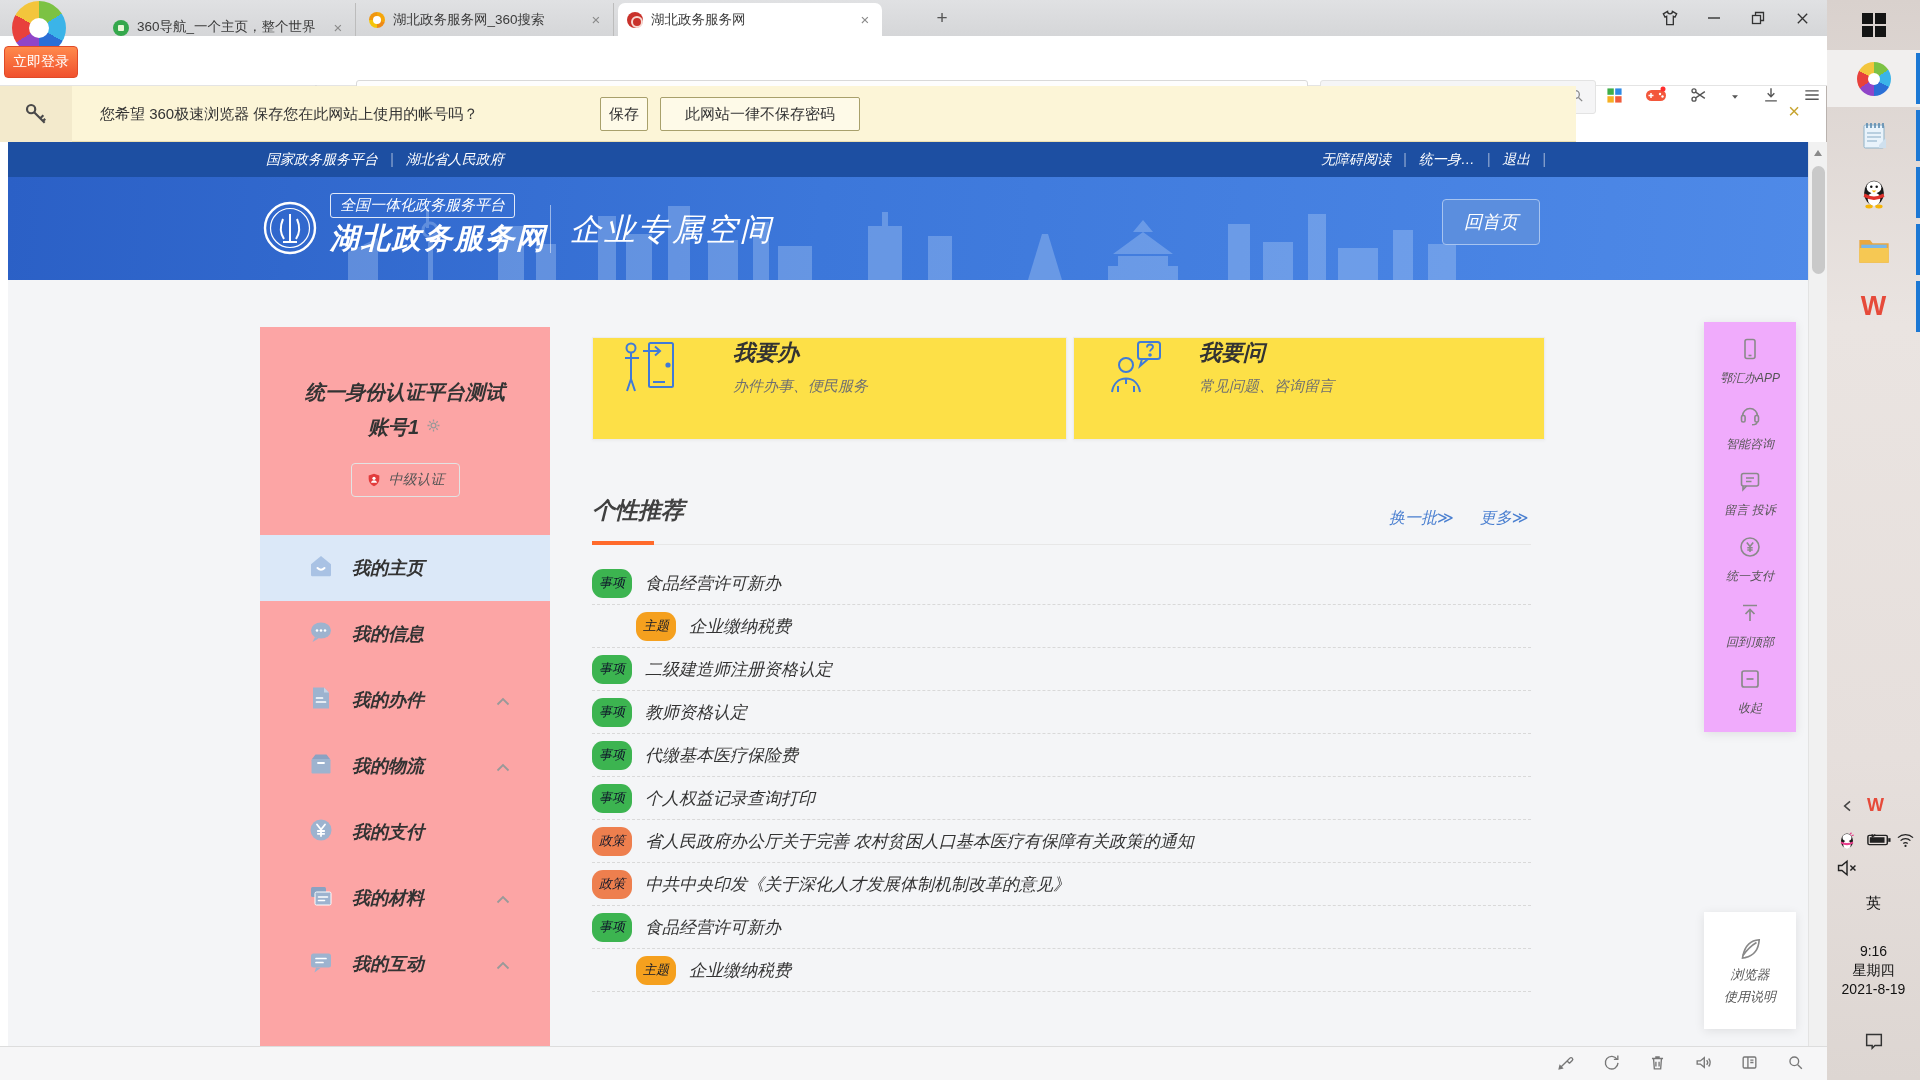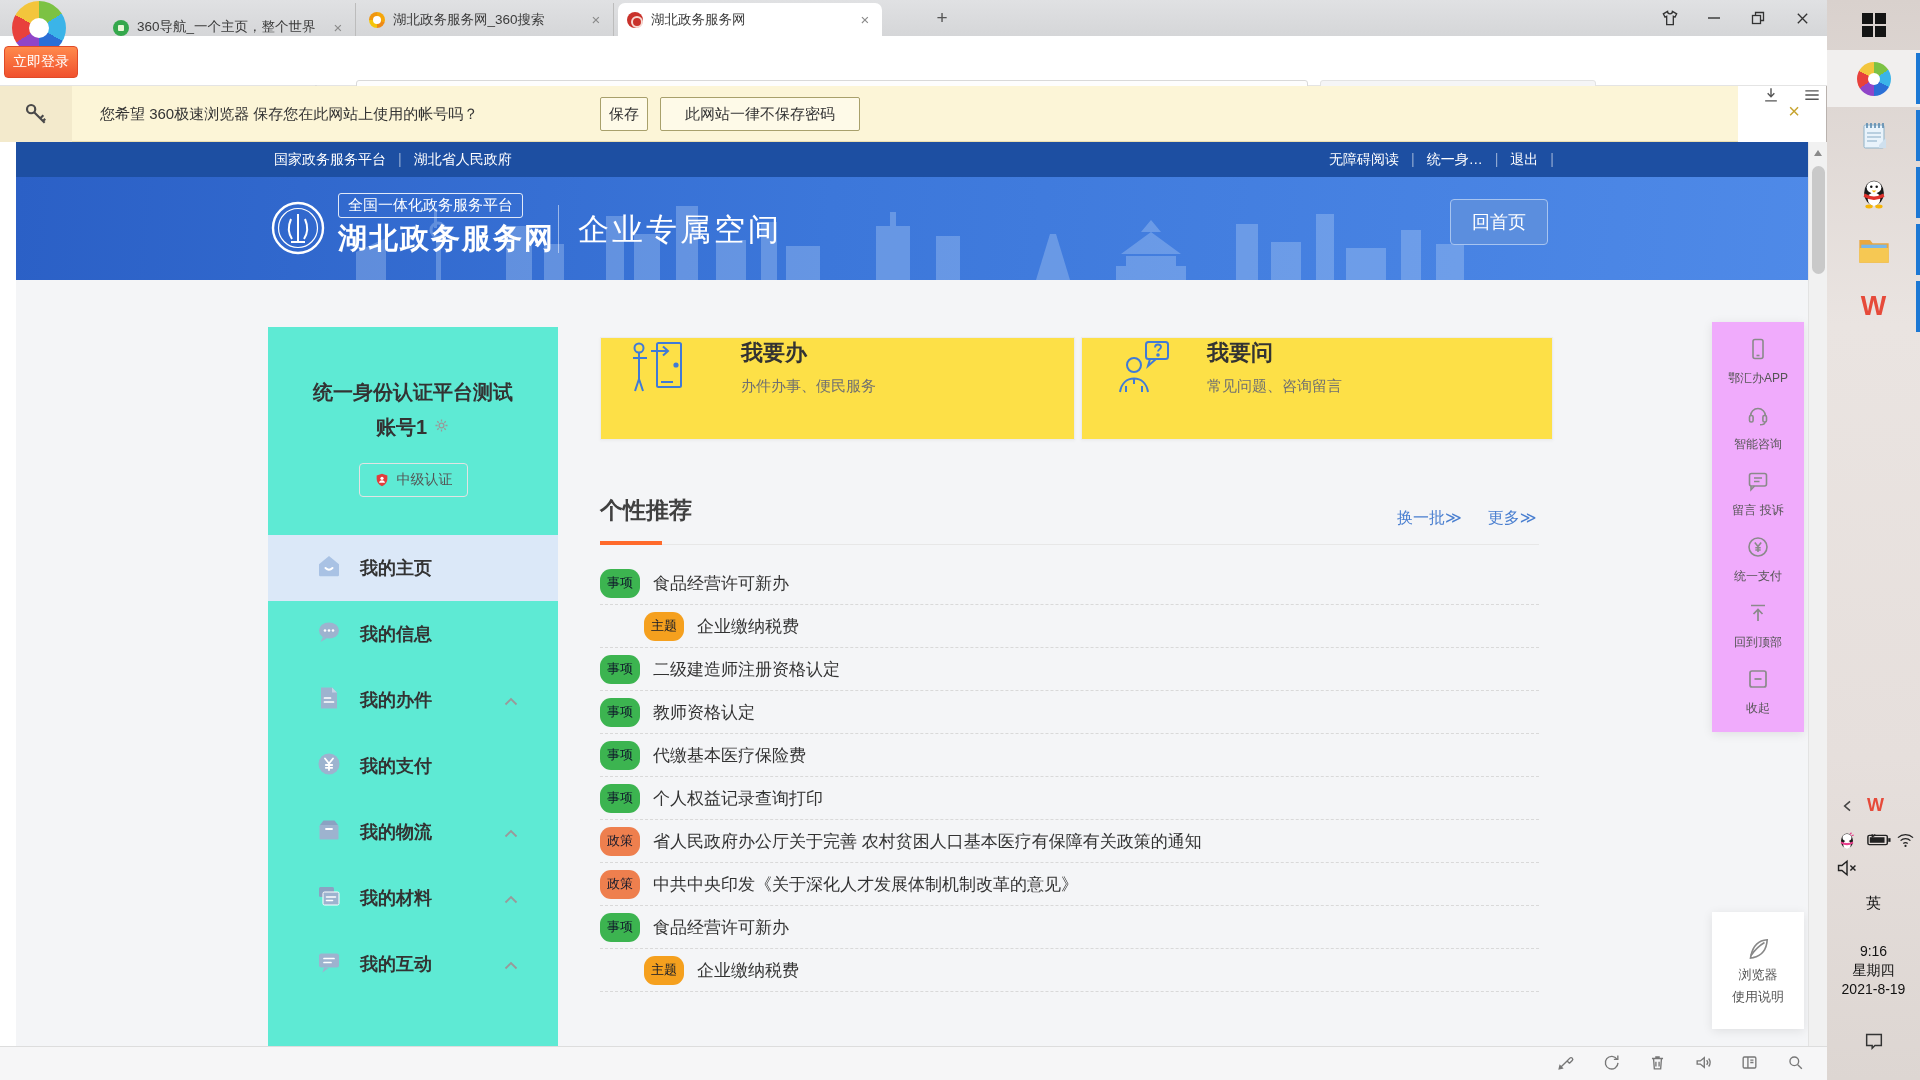--- a/index.html
+++ b/index.html
@@ -33,44 +33,44 @@
   .certbox { width:17px; height:17px; border:1px solid #2aa74a; border-radius:2px; color:#2aa74a; font-size:12px; line-height:15px; text-align:center; }
   .certtxt { color:#2aa74a; font-size:13px; }
   .url { font-size:15px; margin-left:6px; white-space:nowrap; }
   .url .dim { color:#9a9a9a; } .url .host { color:#222; }
   .addr-right { margin-left:auto; display:flex; align-items:center; gap:16px; }
   .searchbox { position:absolute; left:1320px; top:44px; width:276px; height:34px; background:#f5f5f6; border:1px solid #e3e3e3; border-radius:3px; display:flex; align-items:center; padding:0 10px; gap:8px; }
   .so-logo { width:15px; height:15px; border-radius:50%; border:3.5px solid #27a93c; border-bottom-color:#f5b50a; flex:0 0 15px; }
   .so-query { flex:1; font-size:14px; color:#8a8a8a; white-space:nowrap; overflow:hidden; }
   .exts { position:absolute; left:1606px; top:36px; height:50px; display:flex; align-items:center; gap:21px; }
 
-  .notifbar { position:absolute; left:0; top:86px; width:1738px; height:56px; background:#fcf5d7; border-bottom:1px solid #ebdfb0; }
+  .notifbar { position:absolute; left:0; top:86px; width:1576px; height:56px; background:#fcf5d7; border-bottom:1px solid #ebdfb0; }
   .keybox { position:absolute; left:0; top:0; width:72px; height:56px; background:#f3eacc; display:flex; align-items:center; justify-content:center; }
   .notif-msg { position:absolute; left:100px; top:0; height:56px; line-height:56px; font-size:15px; color:#333; }
   .nbtn { position:absolute; top:11px; height:34px; background:#fefae8; border:1px solid #a8a06b; border-radius:2px; font-size:15px; color:#333; display:flex; align-items:center; justify-content:center; }
   .nbtn.save { left:600px; width:48px; }
   .nbtn.never { left:660px; width:200px; }
   .notif-close { position:absolute; left:1782px; top:14px; font-size:20px; color:#c7a42f; width:24px; text-align:center; }
 
   
-  #viewport { position:absolute; left:16px; top:142px; width:1808px; height:904px; background:#f4f5f7; overflow:hidden; }
+  #viewport { position:absolute; left:8px; top:142px; width:1808px; height:904px; background:#f4f5f7; overflow:hidden;font-style:italic; }
   .topstrip { position:absolute; left:0; top:0; width:1808px; height:35px; background:#1d4fa2; color:#fff; font-size:14px; }
   .ts-left { position:absolute; left:258px; top:0; line-height:35px; }
   .ts-right { position:absolute; right:258px; top:0; line-height:35px; }
   .ts-sep { color:rgba(255,255,255,.5); margin:0 12px; }
   .hdr { position:absolute; left:0; top:35px; width:1808px; height:103px; background:linear-gradient(95deg,#2b60c6,#3c77da 45%,#4f8ae8); overflow:hidden; color:#fff; }
   .skyline { position:absolute; left:300px; bottom:0; opacity:.33; }
   .emblem { position:absolute; left:255px; top:24px; }
   .hdr-badge { position:absolute; left:322px; top:16px; border:1px solid rgba(255,255,255,.85); border-radius:3px; padding:2px 9px; font-size:15px; }
   .hdr-brand { position:absolute; left:322px; top:42px; font-size:29px; font-weight:bold; letter-spacing:2px; }
   .hdr-div { position:absolute; left:542px; top:28px; width:1px; height:48px; background:rgba(255,255,255,.5); }
   .hdr-space { position:absolute; left:562px; top:32px; font-size:31px; letter-spacing:3px; }
   .homebtn { position:absolute; left:1434px; top:22px; width:98px; height:46px; background:#5b8ede; border:1px solid #a7c4f0; border-radius:4px; font-size:18px; color:#fff; display:flex; align-items:center; justify-content:center; }
 
-  .profile-card { position:absolute; left:252px; top:185px; width:290px; height:719px; background:#5eead4; overflow:hidden; }
+  .profile-card { position:absolute; left:252px; top:185px; width:290px; height:719px; background:#fca5a5; overflow:hidden; }
   .pname { text-align:center; font-size:20px; font-weight:bold; color:#333; }
   .pname1 { margin-top:52px; } .pname2 { margin-top:8px; display:flex; align-items:center; justify-content:center; gap:6px; }
   .certbtn { margin:22px auto 0; width:max-content; display:flex; align-items:center; gap:7px; border:1px solid #e3e3e3; border-radius:4px; padding:7px 14px; font-size:14px; color:#555; }
   .side-menu { position:absolute; left:0; top:208px; width:290px; }
   .mi { height:66px; display:flex; align-items:center; padding-left:48px; gap:18px; font-size:18px; font-weight:600; color:#333; }
   .mi.active { background:#dbe8f8; }
   .mi-chev { margin-left:auto; margin-right:40px; }
 
   .qcard { position:absolute; top:195px; height:103px; background:#fde047; border:1px solid #ececec; box-shadow:0 1px 3px rgba(0,0,0,.04); display:flex; align-items:flex-start; }
   .qcard1 { left:584px; width:475px; padding-left:26px; }
@@ -371,36 +371,36 @@
                   <path d="M16 2.5v5h5" fill="#c6d4e6"></path>
                   <path d="M8.5 13h6M8.5 17h9" stroke="#fff" stroke-width="1.7" stroke-linecap="round"></path>
                 </svg></span>
     <span class="mi-label">我的办件</span>
     <span class="mi-chev" style="visibility: visible;"><svg width="14" height="9" viewBox="0 0 14 9" fill="none" stroke="#999" stroke-width="1.8">
                   <path d="M1.5 7.5L7 2l5.5 5.5"></path>
                 </svg></span>
   </div>
             <div class="mi">
     <span class="mi-icon"><svg width="26" height="26" viewBox="0 0 26 26">
-                  <circle cx="13" cy="13" r="10.5" fill="#9db3cf"></circle>
-                  <path d="M9 7.5l4 5 4-5M13 12.5V19M9.8 14h6.4M9.8 16.8h6.4" stroke="#fff" stroke-width="1.8" fill="none" stroke-linecap="round"></path>
-                </svg></span>
-    <span class="mi-label">我的支付</span>
-    <span class="mi-chev" style="visibility: hidden;"><svg width="14" height="9" viewBox="0 0 14 9" fill="none" stroke="#999" stroke-width="1.8">
-                  <path d="M1.5 7.5L7 2l5.5 5.5"></path>
-                </svg></span>
-  </div>
-            <div class="mi">
-    <span class="mi-icon"><svg width="26" height="26" viewBox="0 0 26 26">
                   <path d="M4 8l3.5-4.5h11L22 8z" fill="#8ba2c2"></path>
                   <rect x="3.5" y="8" width="19" height="14.5" rx="1.2" fill="#9db3cf"></rect>
                   <path d="M10 12h6" stroke="#fff" stroke-width="1.8" stroke-linecap="round"></path>
                 </svg></span>
     <span class="mi-label">我的物流</span>
     <span class="mi-chev" style="visibility: visible;"><svg width="14" height="9" viewBox="0 0 14 9" fill="none" stroke="#999" stroke-width="1.8">
+                  <path d="M1.5 7.5L7 2l5.5 5.5"></path>
+                </svg></span>
+  </div>
+            <div class="mi">
+    <span class="mi-icon"><svg width="26" height="26" viewBox="0 0 26 26">
+                  <circle cx="13" cy="13" r="10.5" fill="#9db3cf"></circle>
+                  <path d="M9 7.5l4 5 4-5M13 12.5V19M9.8 14h6.4M9.8 16.8h6.4" stroke="#fff" stroke-width="1.8" fill="none" stroke-linecap="round"></path>
+                </svg></span>
+    <span class="mi-label">我的支付</span>
+    <span class="mi-chev" style="visibility: hidden;"><svg width="14" height="9" viewBox="0 0 14 9" fill="none" stroke="#999" stroke-width="1.8">
                   <path d="M1.5 7.5L7 2l5.5 5.5"></path>
                 </svg></span>
   </div>
             <div class="mi">
     <span class="mi-icon"><svg width="26" height="26" viewBox="0 0 26 26">
                   <rect x="3" y="4" width="15" height="10" rx="1.5" fill="#8ba2c2"></rect>
                   <rect x="7" y="9" width="16" height="13" rx="1.5" fill="#9db3cf" stroke="#fff" stroke-width="1"></rect>
                   <path d="M10.5 14h9M10.5 17.5h6" stroke="#fff" stroke-width="1.6" stroke-linecap="round"></path>
                 </svg></span>
     <span class="mi-label">我的材料</span>

